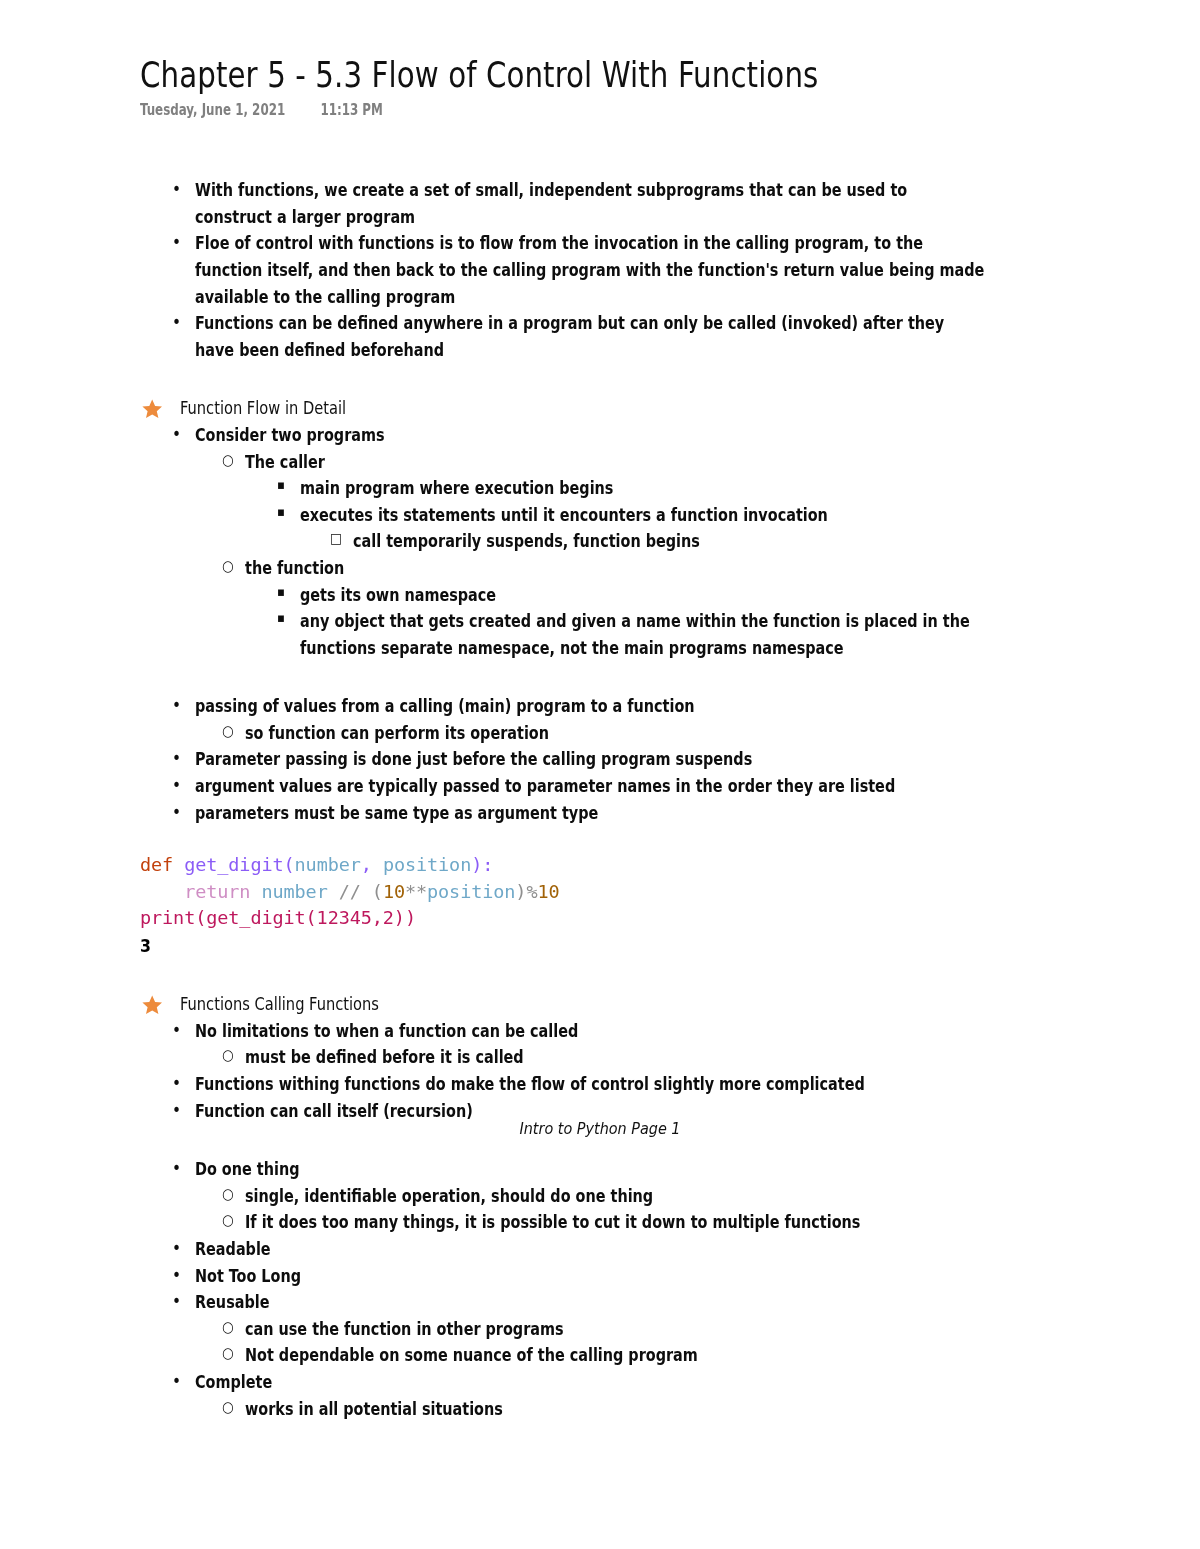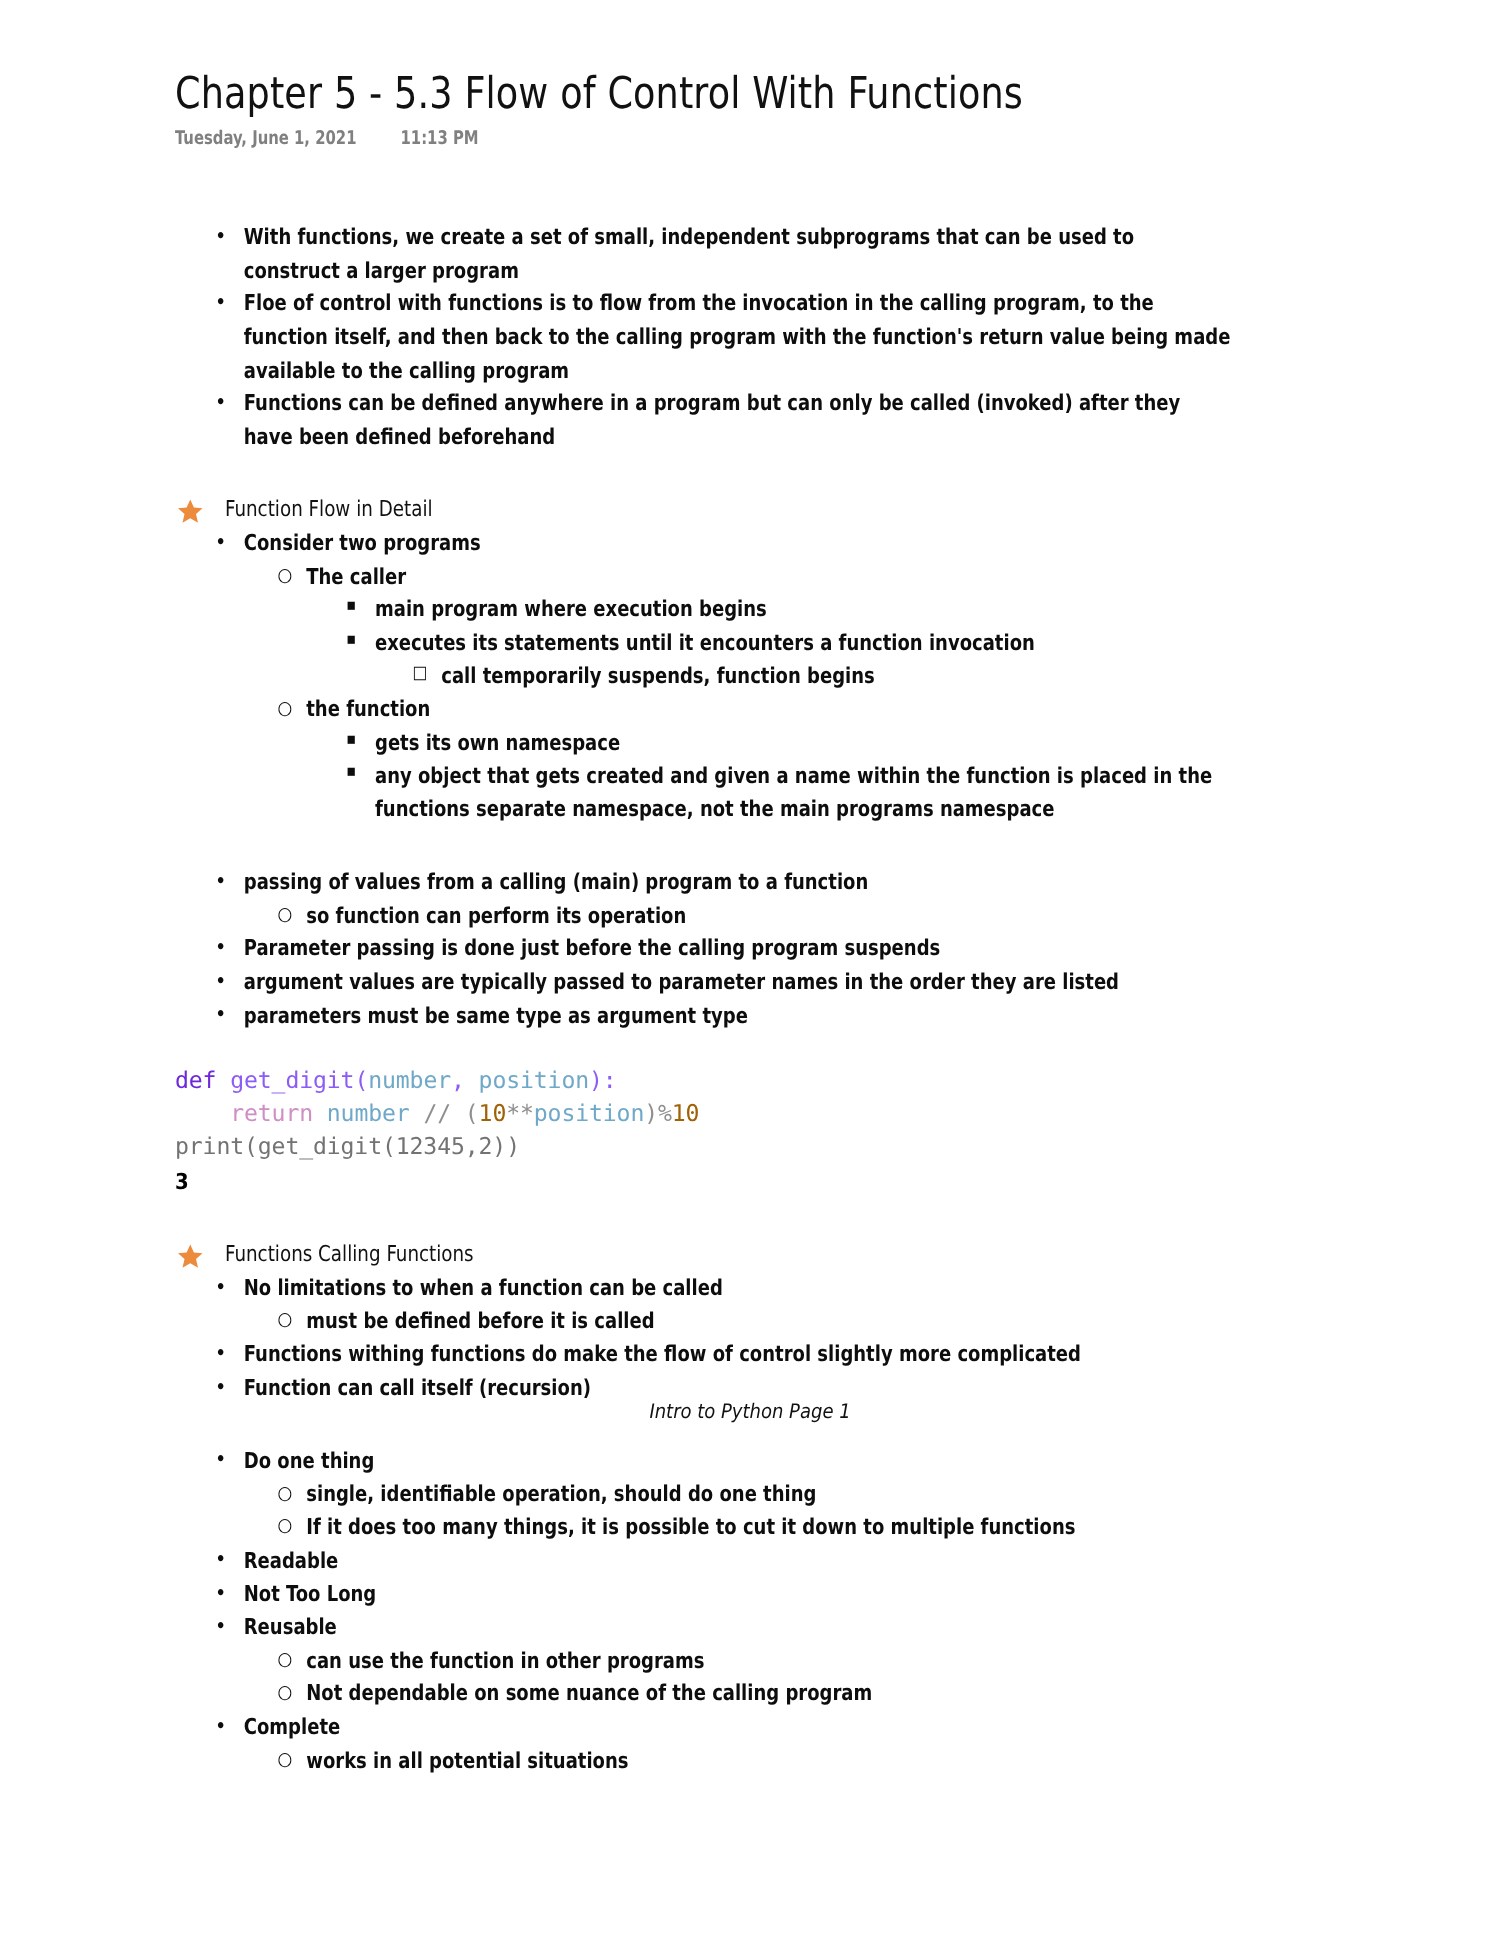--- a/index.html
+++ b/index.html
@@ -117,27 +117,27 @@
   .code-block {
     font-family: "DejaVu Sans Mono", "Liberation Mono", monospace;
     font-size: 18.5px;
     line-height: 1.42;
     white-space: pre;
     margin: 0;
     padding-left: 0;
     letter-spacing: -0.1px;
   }
   .code-block .ln { display: block; }
-  .tok-kw      { color: #6d28d9; }
+  .tok-kw      { color: #c2410c; }
   .tok-kw2     { color: #cf8ec4; }
   .tok-fn      { color: #8b5cf6; }
   .tok-name    { color: #6fa8c8; }
   .tok-op      { color: #8f8f8f; }
   .tok-num     { color: #a16207; }
-  .tok-plain   { color: #737373; }
+  .tok-plain   { color: #be185d; }
   .code-out {
     font-family: "DejaVu Sans Condensed", "Liberation Sans Narrow", "Liberation Sans", sans-serif;
     font-size: 17.5px;
     font-weight: 700;
     color: #000000;
     line-height: 1.5;
     margin: 2px 0 0 0;
   }
 
   

